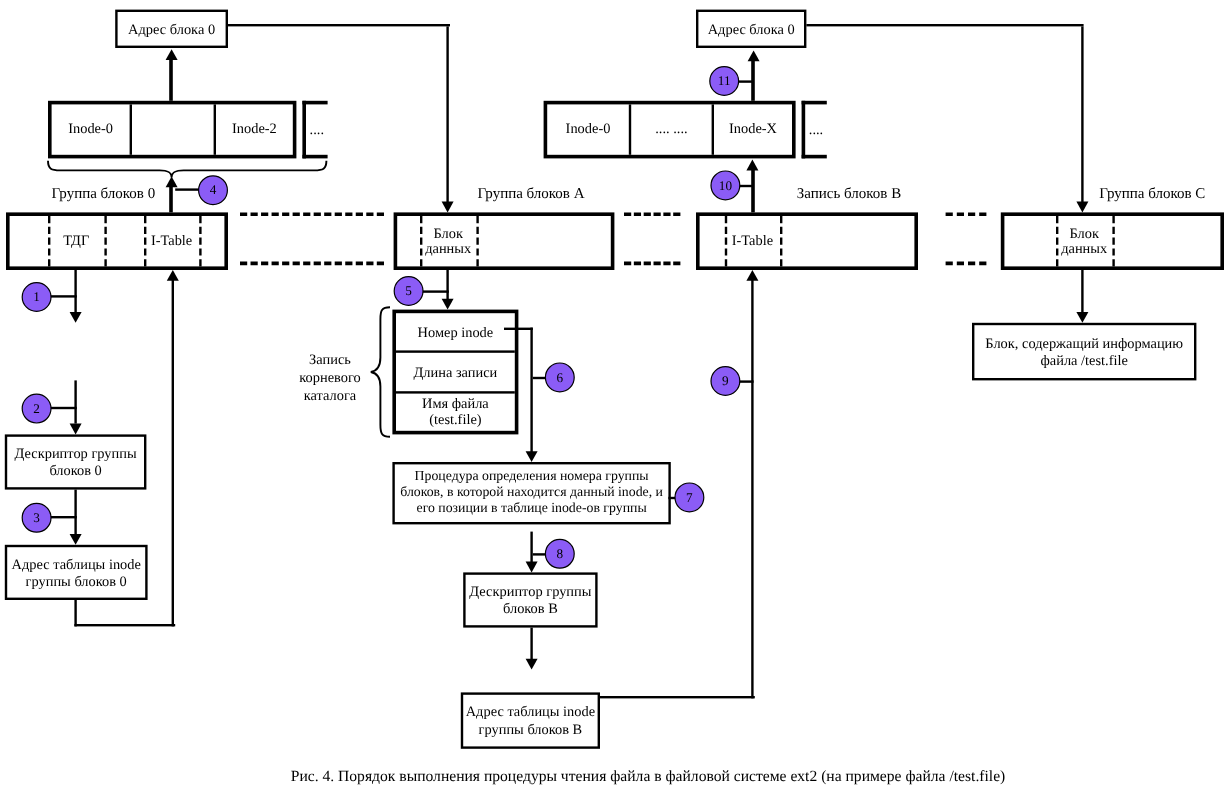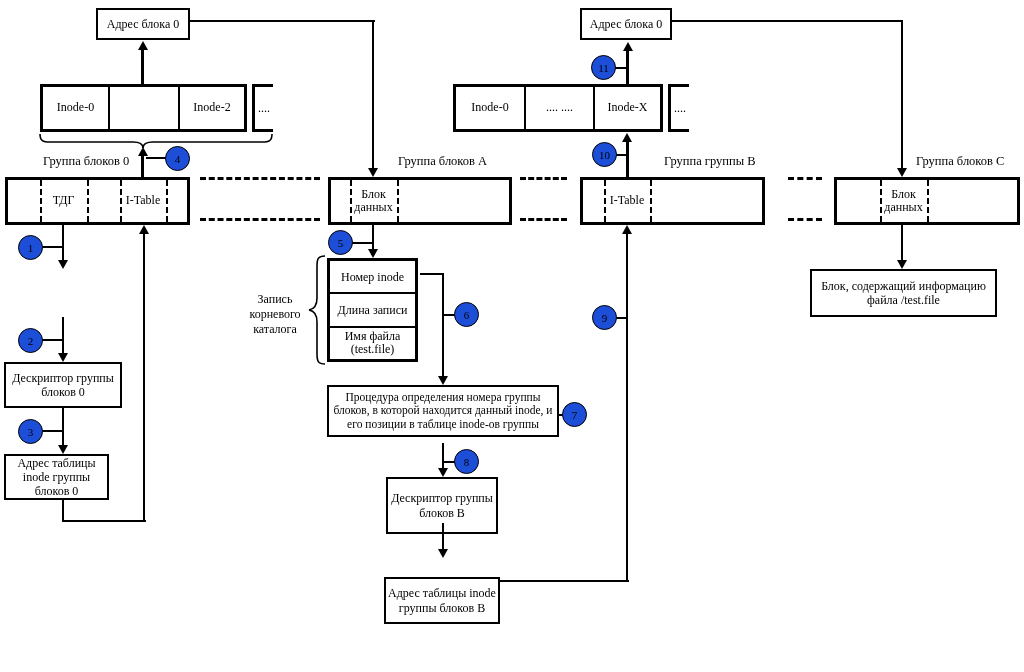--- a/index.html
+++ b/index.html
@@ -16,21 +16,21 @@
          text-align:center;font-size:12px;line-height:1.1;}
   .gsep{position:absolute;top:0;bottom:0;width:0;border-left:2px dashed #000;}
   .rowpart{position:absolute;border:3px solid #000;border-right:none;background:#fff;display:flex;
            align-items:center;justify-content:center;font-size:12px;box-sizing:border-box;}
   .hl,.vl{position:absolute;background:#000;}
   .hdash{position:absolute;height:0;border-top:3px dashed #000;}
   .ar{position:absolute;width:0;height:0;border-left:5px solid transparent;border-right:5px solid transparent;}
   .up{border-bottom:9px solid #000;}
   .dn{border-top:9px solid #000;}
   .step{position:absolute;width:23px;height:23px;border:1.5px solid #000;border-radius:50%;
-        background:#1d4ed8;display:flex;align-items:center;justify-content:center;
+        background:#8b5cf6;display:flex;align-items:center;justify-content:center;
         font-size:11px;z-index:5;box-sizing:content-box;}
   .lbl{position:absolute;font-size:12.5px;white-space:nowrap;}
   .small{font-size:11.5px;}
   #caption{position:absolute;left:190px;top:639px;width:700px;text-align:center;font-size:13px;}
   svg{position:absolute;overflow:visible;}
 </style>
 </head>
 <body>
 
 <div id="canvas">
@@ -58,21 +58,21 @@
     <div class="gtext" style="left:139px;width:65px;">Inode-X</div>
   </div>
   <div class="rowpart" style="left:668px;top:84px;width:21px;height:48px;">....</div>
 
   <svg style="left:38px;top:132px;" width="236" height="18" viewBox="0 0 236 18">
     <path d="M2,2 C2,9 5,10 12,10 L95,10 C101,10 105,11 105,16 C105,11 109,10 115,10 L224,10 C231,10 234,9 234,2" fill="none" stroke="#000" stroke-width="1.6"></path>
   </svg>
 
   <div class="lbl" style="left:43px;top:154px;">Группа блоков 0</div>
   <div class="lbl" style="left:398px;top:154px;">Группа блоков А</div>
-  <div class="lbl" style="left:664px;top:154px;">Группа группы В</div>
+  <div class="lbl" style="left:664px;top:154px;">Запись блоков В</div>
   <div class="lbl" style="left:916px;top:154px;">Группа блоков С</div>
 
   <div class="box b3" style="left:5px;top:177px;width:185px;height:48px;">
     <div class="gsep" style="left:32px;"></div>
     <div class="gsep" style="left:79px;"></div>
     <div class="gsep" style="left:112px;"></div>
     <div class="gsep" style="left:158px;"></div>
     <div class="gtext" style="left:32px;width:47px;">ТДГ</div>
     <div class="gtext" style="left:112px;width:46px;">I-Table</div>
   </div>
@@ -93,34 +93,34 @@
   </div>
 
   <div class="hdash" style="left:200px;top:177px;width:120px;"></div>
   <div class="hdash" style="left:200px;top:218px;width:120px;"></div>
   <div class="hdash" style="left:520px;top:177px;width:47px;"></div>
   <div class="hdash" style="left:520px;top:218px;width:47px;"></div>
   <div class="hdash" style="left:788px;top:177px;width:34px;"></div>
   <div class="hdash" style="left:788px;top:218px;width:34px;"></div>
 
   <div class="box" style="left:4px;top:362px;width:118px;height:46px;">Дескриптор группы блоков 0</div>
-  <div class="box" style="left:4px;top:454px;width:105px;height:46px;">Адрес таблицы inode группы блоков 0</div>
-
-  <div class="box b3 stack" style="left:327px;top:258px;width:91px;height:104px;">
+  <div class="box" style="left:4px;top:454px;width:119px;height:46px;">Адрес таблицы inode группы блоков 0</div>
+
+  <div class="box b3 stack" style="left:327px;top:258px;width:105px;height:104px;">
     <div class="stack-cell">Номер inode</div>
     <div class="stack-cell">Длина записи</div>
     <div class="stack-cell" style="line-height:1.1;">Имя файла (test.file)</div>
   </div>
   <svg style="left:306px;top:254px;" width="22" height="112" viewBox="0 0 22 112">
     <path d="M19,2 C12,2 11,5 11,12 L11,44 C11,50 9,55 3,56 C9,57 11,62 11,68 L11,100 C11,107 12,110 19,110" fill="none" stroke="#000" stroke-width="1.6"></path>
   </svg>
   <div class="lbl" style="left:246px;top:292px;width:58px;white-space:normal;text-align:center;font-size:12px;line-height:1.25;">Запись корневого каталога</div>
 
   <div class="box small" style="left:327px;top:385px;width:232px;height:52px;">Процедура определения номера группы блоков, в которой находится данный inode, и его позиции в таблице inode-ов группы</div>
-  <div class="box" style="left:386px;top:477px;width:112px;height:57px;">Дескриптор группы блоков В</div>
+  <div class="box" style="left:386px;top:477px;width:112px;height:46px;">Дескриптор группы блоков В</div>
   <div class="box" style="left:384px;top:558px;width:116px;height:47px;margin-top:19px;">Адрес таблицы inode группы блоков В</div>
 
   <div class="box" style="left:810px;top:269px;width:187px;height:48px;">Блок, содержащий информацию файла /test.file</div>
 
   <div class="hl" style="left:190px;top:20px;width:185px;height:2px;"></div>
   <div class="vl" style="left:372px;top:22px;width:2px;height:147px;"></div>
   <div class="ar dn" style="left:368px;top:168px;"></div>
 
   <div class="ar up" style="left:138px;top:41px;"></div>
   <div class="vl" style="left:141px;top:49px;width:3px;height:35px;"></div>
@@ -187,13 +187,14 @@
   <div class="step" style="left:18px;top:419px;">3</div>
   <div class="step" style="left:165px;top:146px;">4</div>
   <div class="step" style="left:328px;top:230px;">5</div>
   <div class="step" style="left:454px;top:302px;">6</div>
   <div class="step" style="left:562px;top:402px;">7</div>
   <div class="step" style="left:454px;top:449px;">8</div>
   <div class="step" style="left:592px;top:305px;">9</div>
   <div class="step" style="left:592px;top:142px;">10</div>
   <div class="step" style="left:591px;top:55px;">11</div>
 
+  <div id="caption">Рис. 4. Порядок выполнения процедуры чтения файла в файловой системе ext2 (на примере файла /test.file)</div>
 </div>
 
 </body></html>

